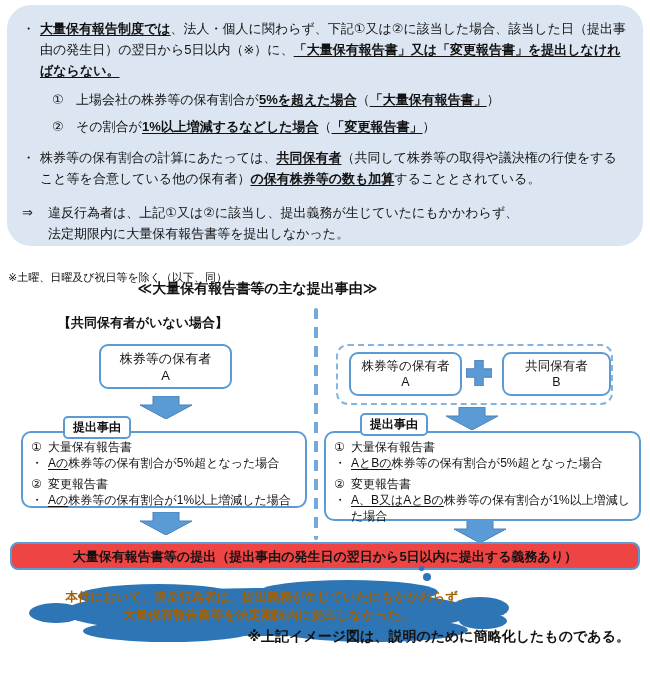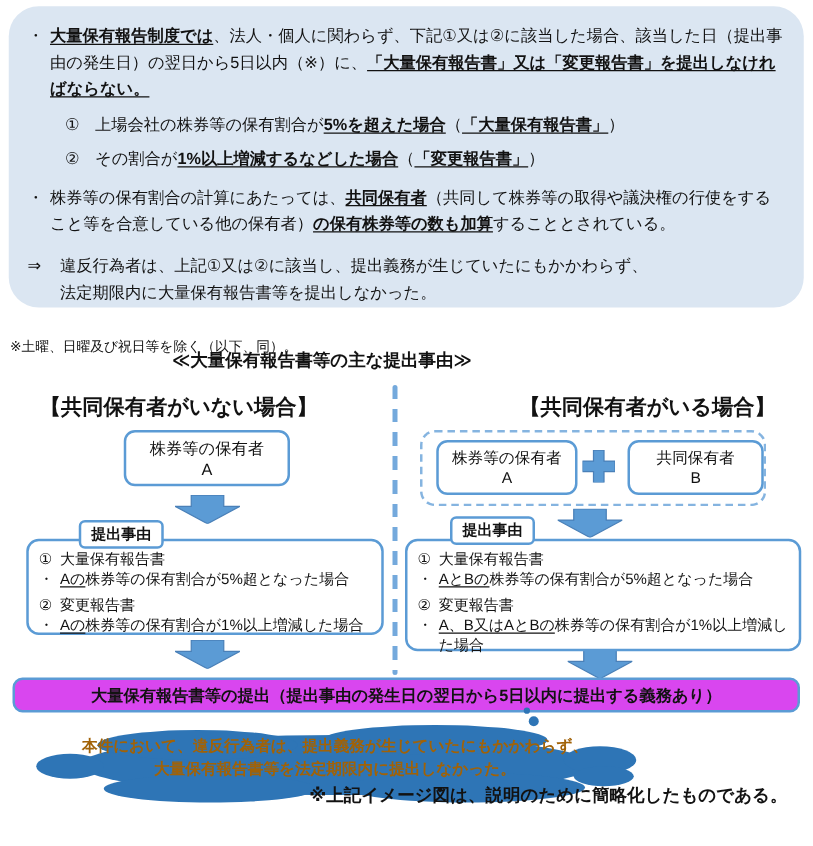--- a/index.html
+++ b/index.html
@@ -18,21 +18,21 @@
   .row.num .mk{flex:0 0 24px;}
   .row.m8{margin-top:8px;} .row.m6{margin-top:6px;}
   .row.m10{margin-top:10px;} .row.m13{margin-top:13px;}
   .row.concl .mk{flex:0 0 26px;}
   .row .tx{flex:1 1 auto;}
 
   .holiday-note{position:absolute;left:8px;top:254px;font-size:11px;margin-top:16px;}
 
   .diagram-title{position:absolute;left:0;top:280px;width:515px;text-align:center;
                  font-size:14px;font-weight:bold;}
-  .col-header{position:absolute;top:314px;font-size:17px;font-weight:bold;text-align:center;}
+  .col-header{position:absolute;top:314px;font-size:13px;font-weight:bold;text-align:center;}
   .col-header.left{left:15px;width:256px;}
   .col-header.right{left:400px;width:236px;}
 
   .divider{position:absolute;left:314px;top:308px;width:4px;height:232px;border-radius:2px;
            background:repeating-linear-gradient(to bottom,#74a9dc 0 11px,transparent 11px 19px);}
 
   .node{position:absolute;border:2px solid #5b9bd5;border-radius:9px;background:#fff;
         box-sizing:border-box;display:flex;flex-direction:column;justify-content:center;
         text-align:center;font-size:13px;line-height:17px;}
   .node.small{font-size:12.5px;line-height:16px;}
@@ -48,21 +48,21 @@
        font-size:12px;font-weight:bold;padding:1px 8px;z-index:3;margin-left:36px;}
 
   .cause-box{position:absolute;border:2px solid #5b9bd5;border-radius:10px;background:#fff;
              box-sizing:border-box;padding:6px 6px 4px 8px;font-size:12px;line-height:16px;z-index:2;}
   .crow{display:flex;align-items:flex-start;}
   .crow .cm{flex:0 0 17px;}
   .crow.gap{margin-top:5px;}
   .crow .ct{flex:1 1 auto;}
 
   .wide-box{position:absolute;left:10px;top:542px;width:630px;height:28px;box-sizing:border-box;
-            border:2px solid #5b9bd5;border-radius:8px;background:#d946ef;font-size:13px;
+            border:2px solid #5b9bd5;border-radius:8px;background:#ef4444;font-size:13px;
             font-weight:bold;text-align:center;line-height:25px;}
 
   .dot{position:absolute;border-radius:50%;background:#2e75b6;}
   .dot.d1{left:419px;top:566px;width:5px;height:5px;}
   .dot.d2{left:423px;top:573px;width:8px;height:8px;}
 
   .cloud-svg{position:absolute;left:28px;top:579px;width:482px;height:66px;}
   .cloud-text{position:absolute;left:38px;top:588px;width:460px;z-index:2;text-align:center;
               color:#a16207;font-weight:bold;font-size:12.5px;line-height:18px;}
 
@@ -94,21 +94,20 @@
       <span class="mk">⇒</span>
       <div class="tx"><span>違反行為者は、上記①又は②に該当し、提出義務が生じていたにもかかわらず、</span><br><span>法定期限内に大量保有報告書等を提出しなかった。</span></div>
     </div>
   </div>
 
   <div class="holiday-note">※土曜、日曜及び祝日等を除く（以下、同）。</div>
 
   <div class="diagram-title">≪大量保有報告書等の主な提出事由≫</div>
 
   <div class="col-header left">【共同保有者がいない場合】</div>
-  <div class="col-header right">【共同保有者がいる場合】</div>
 
   <div class="divider"></div>
 
   <div class="node" style="left:99px;top:344px;width:133px;height:45px;">
     <div>株券等の保有者</div>
     <div>A</div>
   </div>
 
   <div class="arrow" style="left:140px;top:396px;">
     <svg width="52" height="23" viewBox="0 0 52 23">

